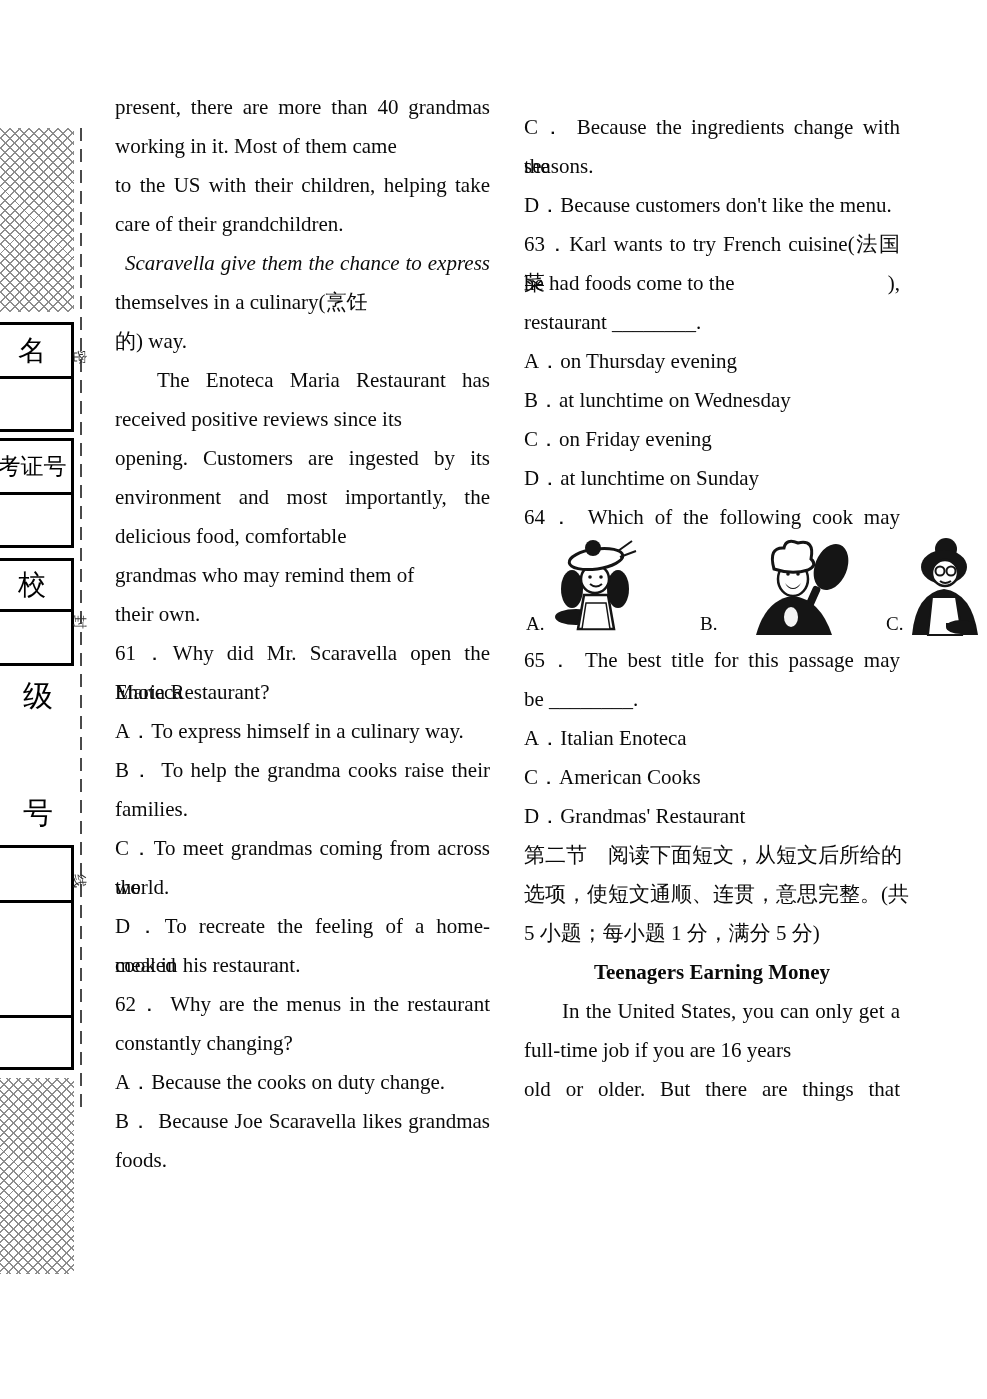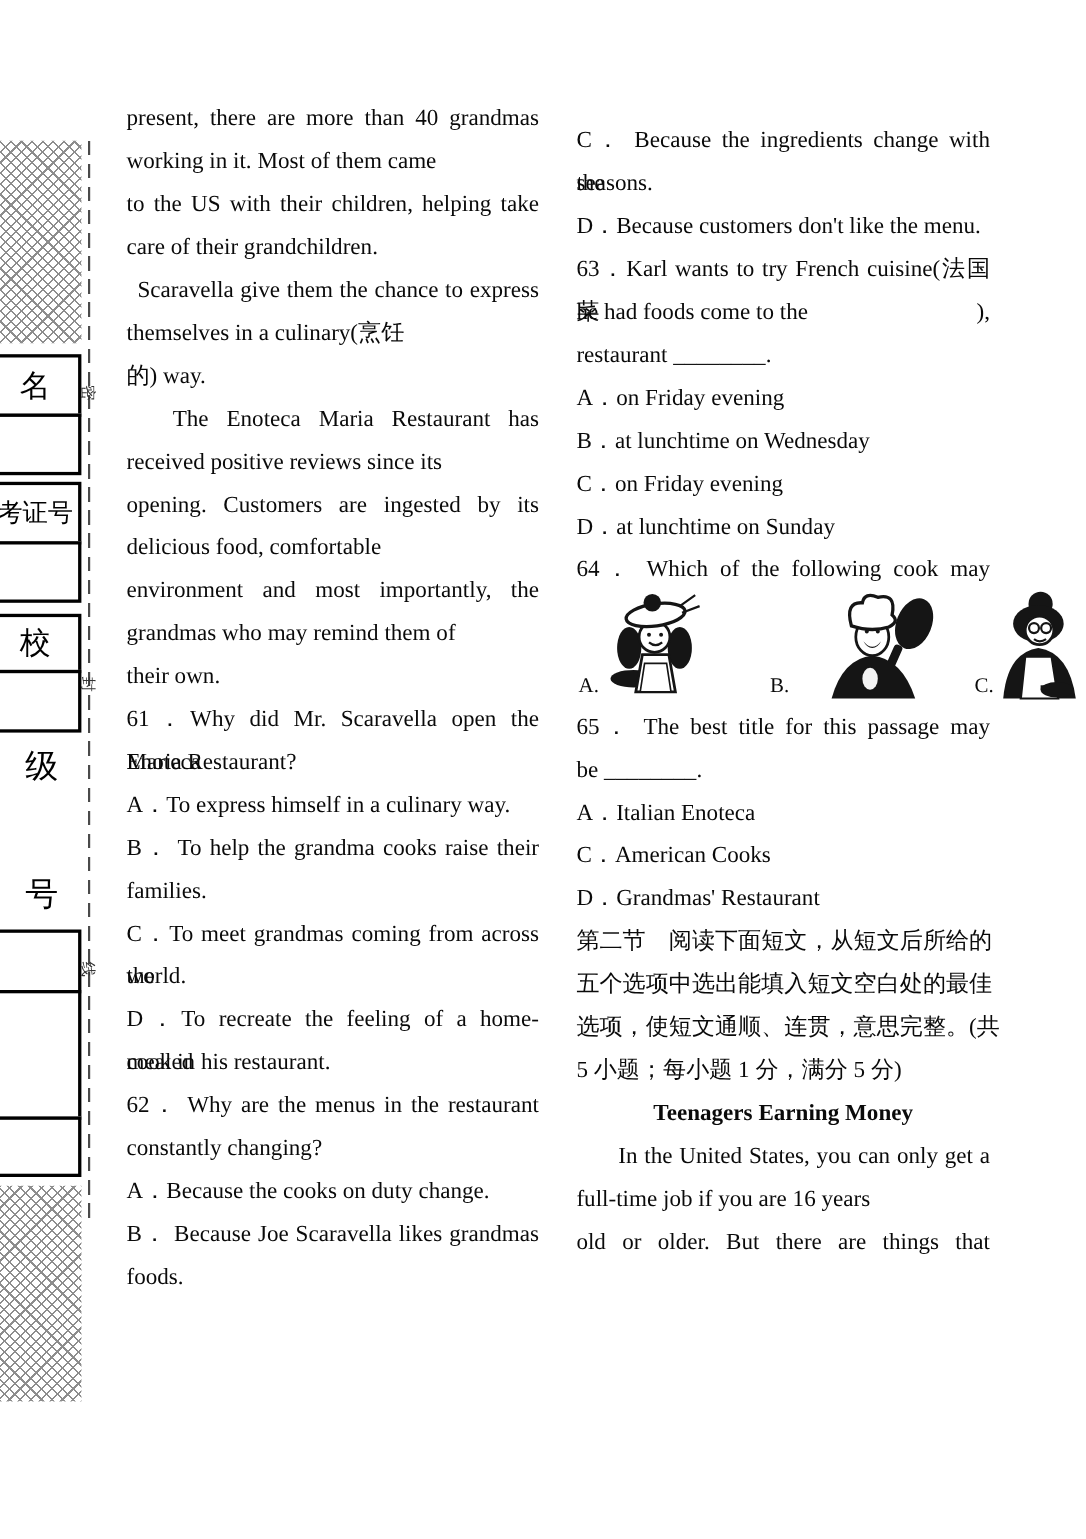--- a/index.html
+++ b/index.html
@@ -90,28 +90,28 @@
 
 <div class="seal-mark" style="top:348px;">密</div>
 <div class="seal-mark" style="top:613px;">封</div>
 <div class="seal-mark" style="top:872px;">线</div>
 
 <div class="col col-left">
     <div class="line j">present, there are more than 40 grandmas</div>
     <div class="line">working in it. Most of them came</div>
     <div class="line j">to the US with their children, helping take</div>
     <div class="line">care of their grandchildren.</div>
-    <div class="line j" style="text-indent: 10px;">Scaravella give them the chance to express</div>
+    <div class="line j" style="text-indent: 10px; font-style: italic;">Scaravella give them the chance to express</div>
     <div class="line">themselves in a culinary(烹饪</div>
     <div class="line">的) way.</div>
     <div class="line j" style="text-indent: 42px;">The Enoteca Maria Restaurant has</div>
     <div class="line">received positive reviews since its</div>
     <div class="line j">opening. Customers are ingested by its</div>
+    <div class="line j">environment and most importantly, the</div>
     <div class="line">delicious food, comfortable</div>
-    <div class="line j">environment and most importantly, the</div>
     <div class="line">grandmas who may remind them of</div>
     <div class="line">their own.</div>
     <div class="line j">61．Why did Mr. Scaravella open the Enoteca</div>
     <div class="line">Maria Restaurant?</div>
     <div class="line">A．To express himself in a culinary way.</div>
     <div class="line j">B． To help the grandma cooks raise their</div>
     <div class="line">families.</div>
     <div class="line j">C．To meet grandmas coming from across the</div>
     <div class="line">world.</div>
     <div class="line j">D．To recreate the feeling of a home-cooked</div>
@@ -124,21 +124,21 @@
   </div>
 
 <div class="col col-right">
   <div>
       <div class="line j">C． Because the ingredients change with the</div>
       <div class="line">seasons.</div>
       <div class="line">D．Because customers don't like the menu.</div>
       <div class="line j">63．Karl wants to try French cuisine(法国菜),</div>
       <div class="line">he had foods come to the</div>
       <div class="line">restaurant ________.</div>
-      <div class="line">A．on Friday evening</div>
+      <div class="line">A．on Thursday evening</div>
       <div class="line">B．at lunchtime on Wednesday</div>
       <div class="line">C．on Friday evening</div>
       <div class="line">D．at lunchtime on Sunday</div>
       <div class="line j">64． Which of the following cook may</div>
     </div>
 
   <div class="cook-row">
     <span class="cook-label lbl-a">A.</span>
     <svg class="cook-fig fig-a" width="100" height="102" viewBox="0 0 100 102">
       <ellipse cx="30" cy="80" rx="21" ry="8" fill="#151515"></ellipse>
@@ -184,21 +184,20 @@
     </svg>
   </div>
 
   <div>
       <div class="line j">65． The best title for this passage may</div>
       <div class="line">be ________.</div>
       <div class="line">A．Italian Enoteca</div>
       <div class="line">C．American Cooks</div>
       <div class="line">D．Grandmas' Restaurant</div>
       <div class="line">第二节　阅读下面短文，从短文后所给的</div>
-      <div class="line">五个选项中选出能填入短文空白处的最佳</div>
       <div class="line">选项，使短文通顺、连贯，意思完整。(共</div>
       <div class="line">5 小题；每小题 1 分，满分 5 分)</div>
       <div class="line b c">Teenagers Earning Money</div>
       <div class="line j" style="text-indent: 38px;">In the United States, you can only get a</div>
       <div class="line">full-time job if you are 16 years</div>
       <div class="line j">old or older. But there are things that</div>
     </div>
 </div>
 
 </body></html>

